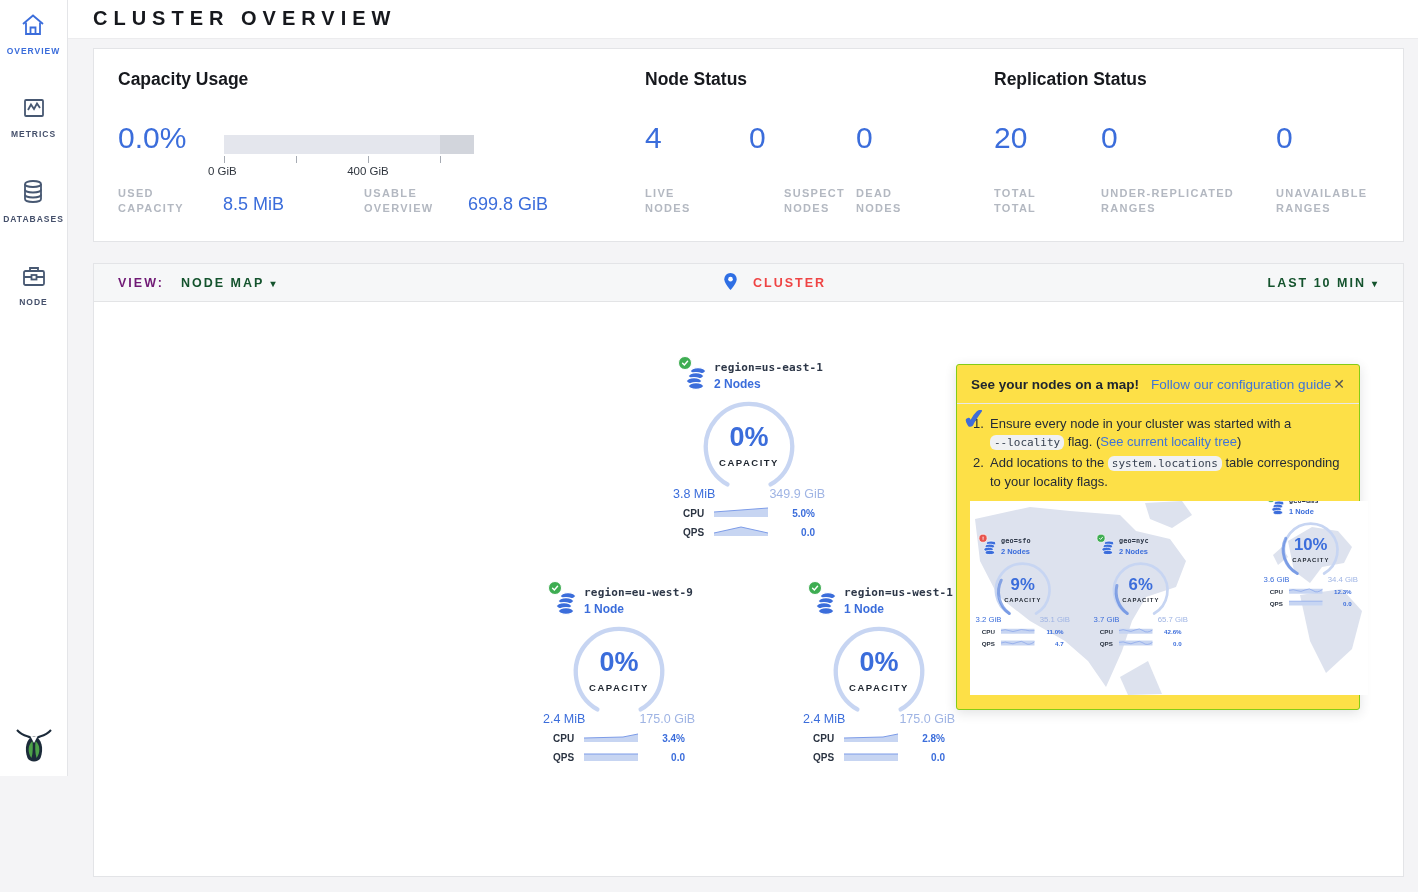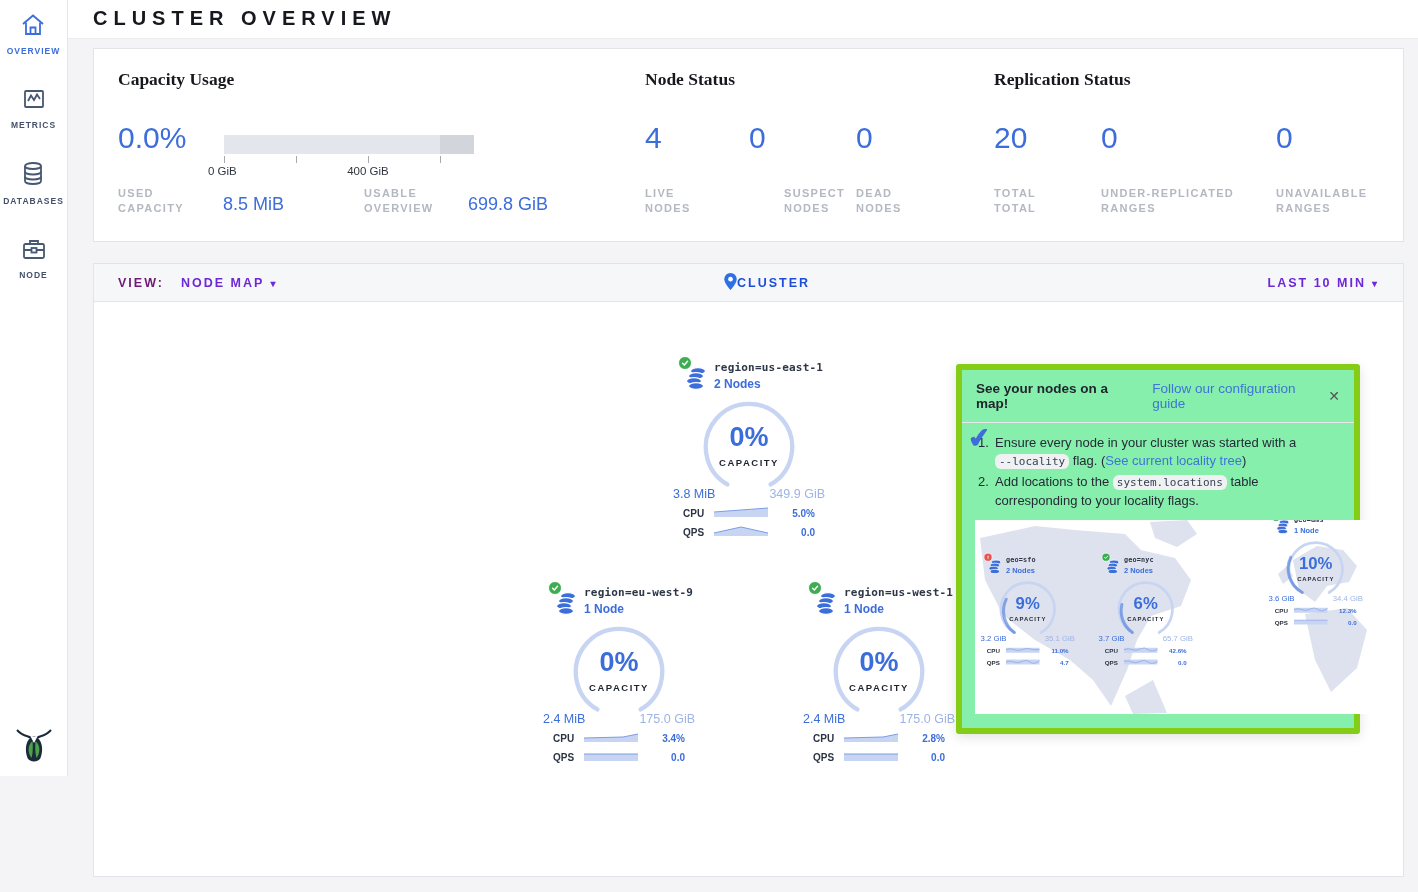--- a/index.html
+++ b/index.html
@@ -2,61 +2,61 @@
 <html><head>
 <meta charset="utf-8">
 <style>
   * { margin:0; padding:0; box-sizing:border-box; }
   html,body { width:1418px; height:892px; overflow:hidden; background:#f4f4f6;
     font-family:"Liberation Sans", sans-serif; color:#1f2733; }
 
   
   .sidebar { position:absolute; left:0; top:0; width:68px; height:776px; background:#fff;
     border-right:1px solid #e4e5e8; display:flex; flex-direction:column; align-items:center;
-    padding-top:13px; z-index:10; }
+    padding-top:13px; z-index:10;gap:9px; }
   .side-item { display:flex; flex-direction:column; align-items:center; gap:5px;
     margin-bottom:31px; cursor:pointer; }
   .side-item .lbl { font-size:8.5px; font-weight:700; letter-spacing:1px; color:#45506b; }
   .side-item.active .lbl { color:#3b6ddb; }
   .side-item svg { stroke:#475872; }
   .side-item.active svg { stroke:#3b6ddb; }
   .side-logo { margin-top:auto; margin-bottom:8px; cursor:pointer; }
 
   
   .topbar { position:absolute; left:68px; top:0; width:1350px; height:39px; background:#fff;
     border-bottom:1px solid #ececee; }
   .page-title { position:absolute; left:25px; top:7px; font-size:20px; font-weight:700;
     letter-spacing:6px; color:#16181d; }
 
   
   .card { position:absolute; background:#fff; border:1px solid #e3e4e7; }
   .card1 { left:93px; top:48px; width:1311px; height:194px; }
   .card2 { left:93px; top:263px; width:1311px; height:614px; }
 
-  .sec-title { position:absolute; font-size:17.5px; font-weight:700; color:#16181d; top:20px;font-family:Liberation Serif, serif; }
+  .sec-title { position:absolute; font-size:17.5px; font-weight:700; color:#16181d; top:20px; }
   .big-num { position:absolute; top:72px; font-size:30px; font-weight:400; color:#3b6ddb; line-height:34px; }
   .stat-label { position:absolute; top:137px; font-size:11px; font-weight:700; letter-spacing:1.3px;
     color:#b3b8c1; line-height:15px; }
   .stat-value { position:absolute; font-size:18px; color:#3b6ddb; }
 
   .cap-bar { position:absolute; left:130px; top:86px; width:250px; height:19px; background:#e4e6ed; }
   .cap-bar .dark { position:absolute; left:216px; top:0; width:34px; height:19px; background:#d2d5dc; }
   .tick { position:absolute; top:107px; width:1px; height:7px; background:#a6abb3; }
   .tick-label { position:absolute; top:116px; font-size:11.5px; color:#30363f; }
 
   
   .viewbar { position:absolute; left:0; top:0; width:100%; height:38px; background:#f6f7f8;
     border-bottom:1px solid #e3e4e6; }
   .viewbar .view-label { position:absolute; left:24px; top:12px; font-size:12.5px; font-weight:700;
     letter-spacing:2px; color:#701a75; }
   .dropdown { position:absolute; top:12px; font-size:12.5px; font-weight:700; letter-spacing:2px;
-    color:#6d28d9; cursor:pointer; display:flex; align-items:center; gap:6px; }
+    color:#14532d; cursor:pointer; display:flex; align-items:center; gap:6px; }
   .dropdown .caret { font-size:10px; }
-  .crumb { position:absolute; left:630px; top:9px; display:flex; align-items:center; gap:0;
-    font-size:12.5px; font-weight:700; letter-spacing:2px; color:#1d4ed8; cursor:pointer; }
+  .crumb { position:absolute; left:630px; top:9px; display:flex; align-items:center; gap:16px;
+    font-size:12.5px; font-weight:700; letter-spacing:2px; color:#ef4444; cursor:pointer; }
 
   
   .map-area { position:absolute; left:0; top:38px; width:1309px; height:574px; background:#fff; }
 
   .node-group { position:absolute; width:170px; cursor:pointer; }
   .ng-head { position:relative; padding-left:50px; min-height:36px; }
   .ng-badge { position:absolute; left:14px; top:-5px; width:14px; height:14px; border-radius:50%;
     background:#3ead52; border:1.5px solid #fff; display:flex; align-items:center; justify-content:center; }
   .ng-badge.warn { background:#e8544d; }
   .ng-dbicon { position:absolute; left:20px; top:5px; }
@@ -74,22 +74,22 @@
   .ng-vals .used { color:#3b6ddb; }
   .ng-vals .total { color:#9fb4e4; }
   .ng-row { width:132px; margin:5px auto 0; display:flex; align-items:center; font-size:10px; }
   .ng-metric { width:30px; font-weight:700; color:#2b3442; }
   .ng-spark { flex:0 0 auto; }
   .ng-val { margin-left:auto; color:#3b6ddb; font-weight:700; }
 
   .mini { transform:scale(0.62); transform-origin:top left; }
 
   
-  .popup { position:absolute; left:862px; top:62px; width:404px; background:#86efac;
-    border:6px solid #84cc16; border-radius:3px; box-shadow:0 3px 12px rgba(40,48,60,0.14); z-index:6; }
+  .popup { position:absolute; left:862px; top:62px; width:404px; background:#fde047;
+    border:1px solid #84cc16; border-radius:3px; box-shadow:0 3px 12px rgba(40,48,60,0.14); z-index:6; }
   .popup-header { display:flex; align-items:center; padding:11px 14px; border-bottom:1px solid #e7e8ea; }
   .popup-title { font-size:13.5px; font-weight:700; color:#20262f; margin-right:12px; }
   .popup-link { font-size:13.5px; color:#3f74d8; cursor:pointer; }
   .popup-close { margin-left:auto; font-size:14px; color:#555; cursor:pointer; }
   .popup-body { position:relative; padding:11px 14px 2px 16px; font-size:13px; color:#242b36; line-height:18px; }
   .step { display:flex; margin-bottom:2px; }
   .step-num { width:17px; flex:0 0 auto; }
   .step-text { flex:1; }
   .inline-link { color:#3f74d8; cursor:pointer; }
   .code { font-family:"DejaVu Sans Mono", monospace; font-size:11px; background:#f0f1f3;

